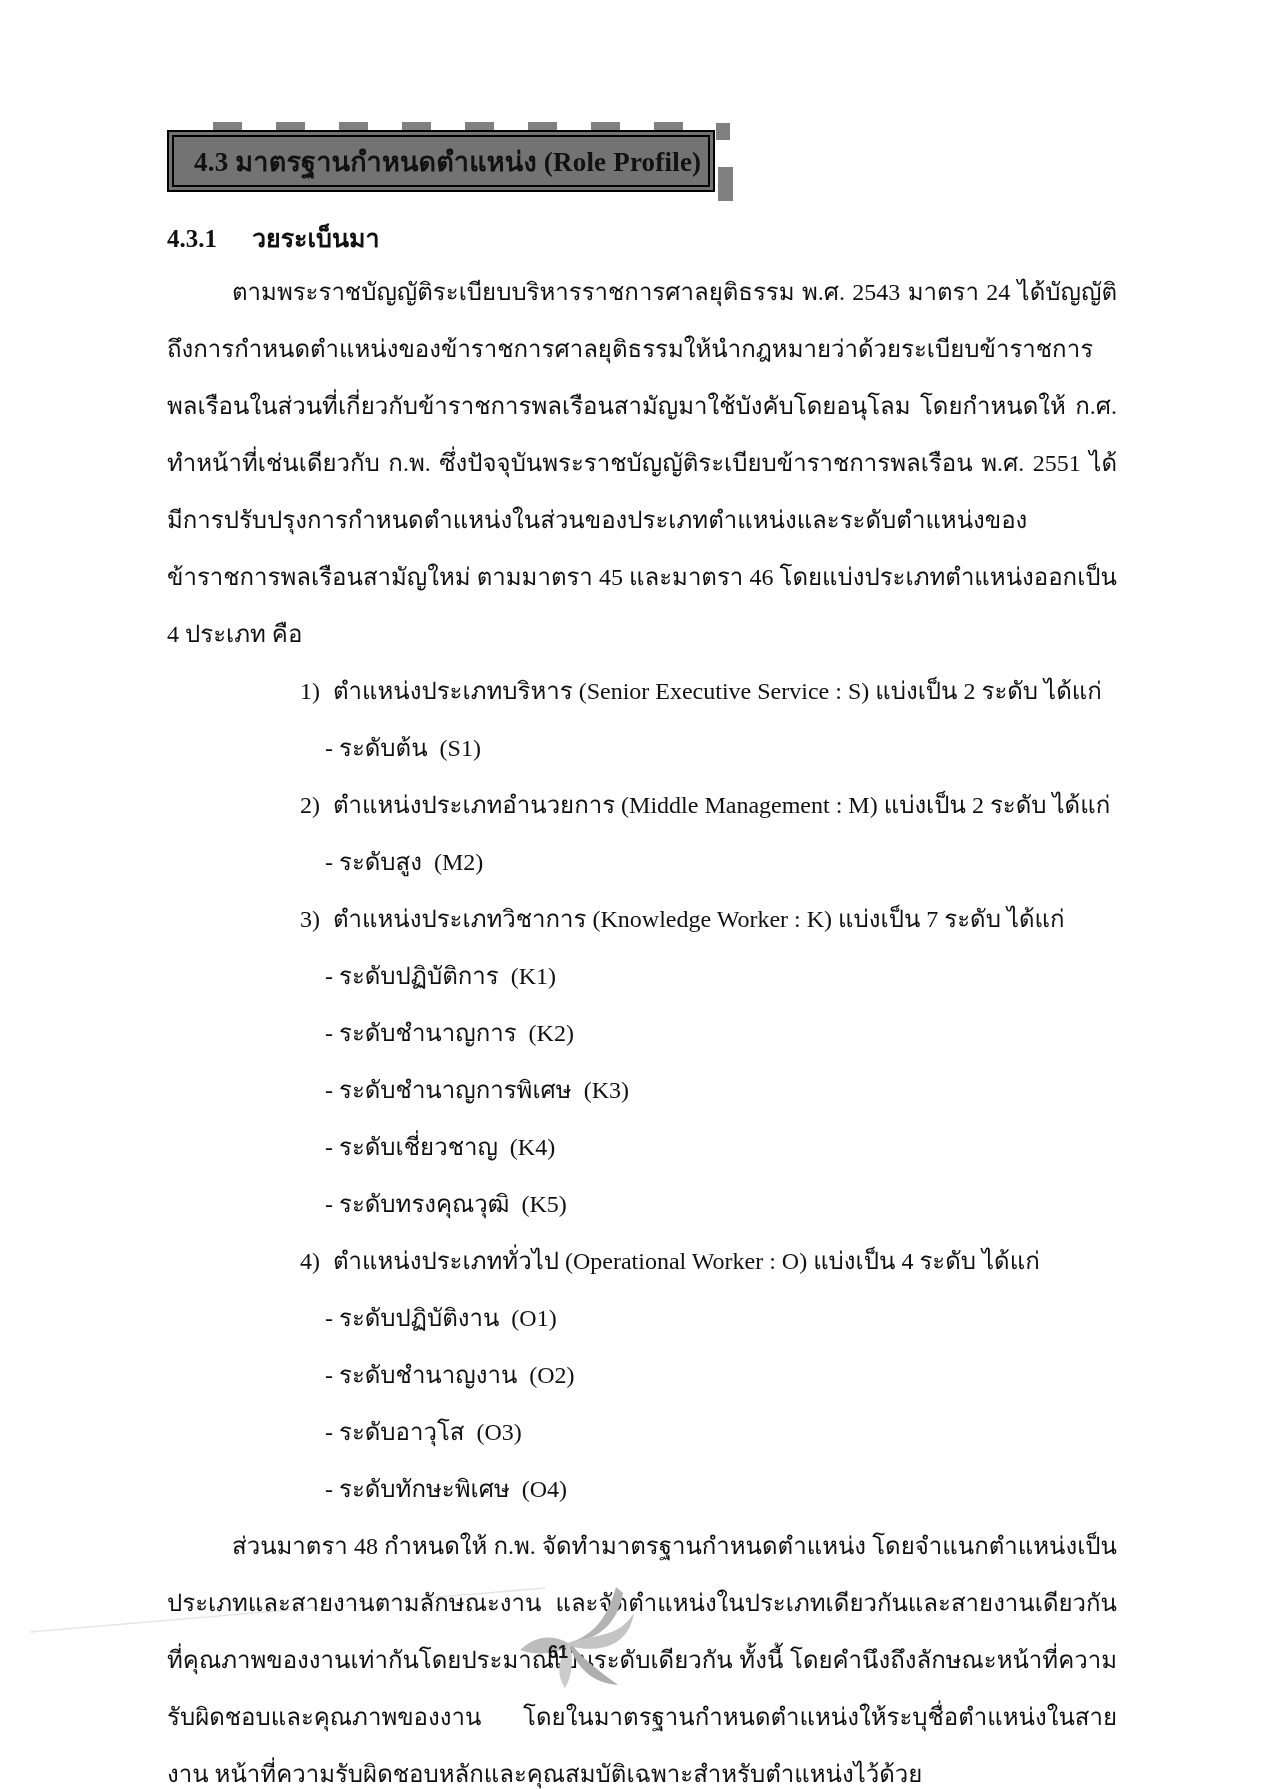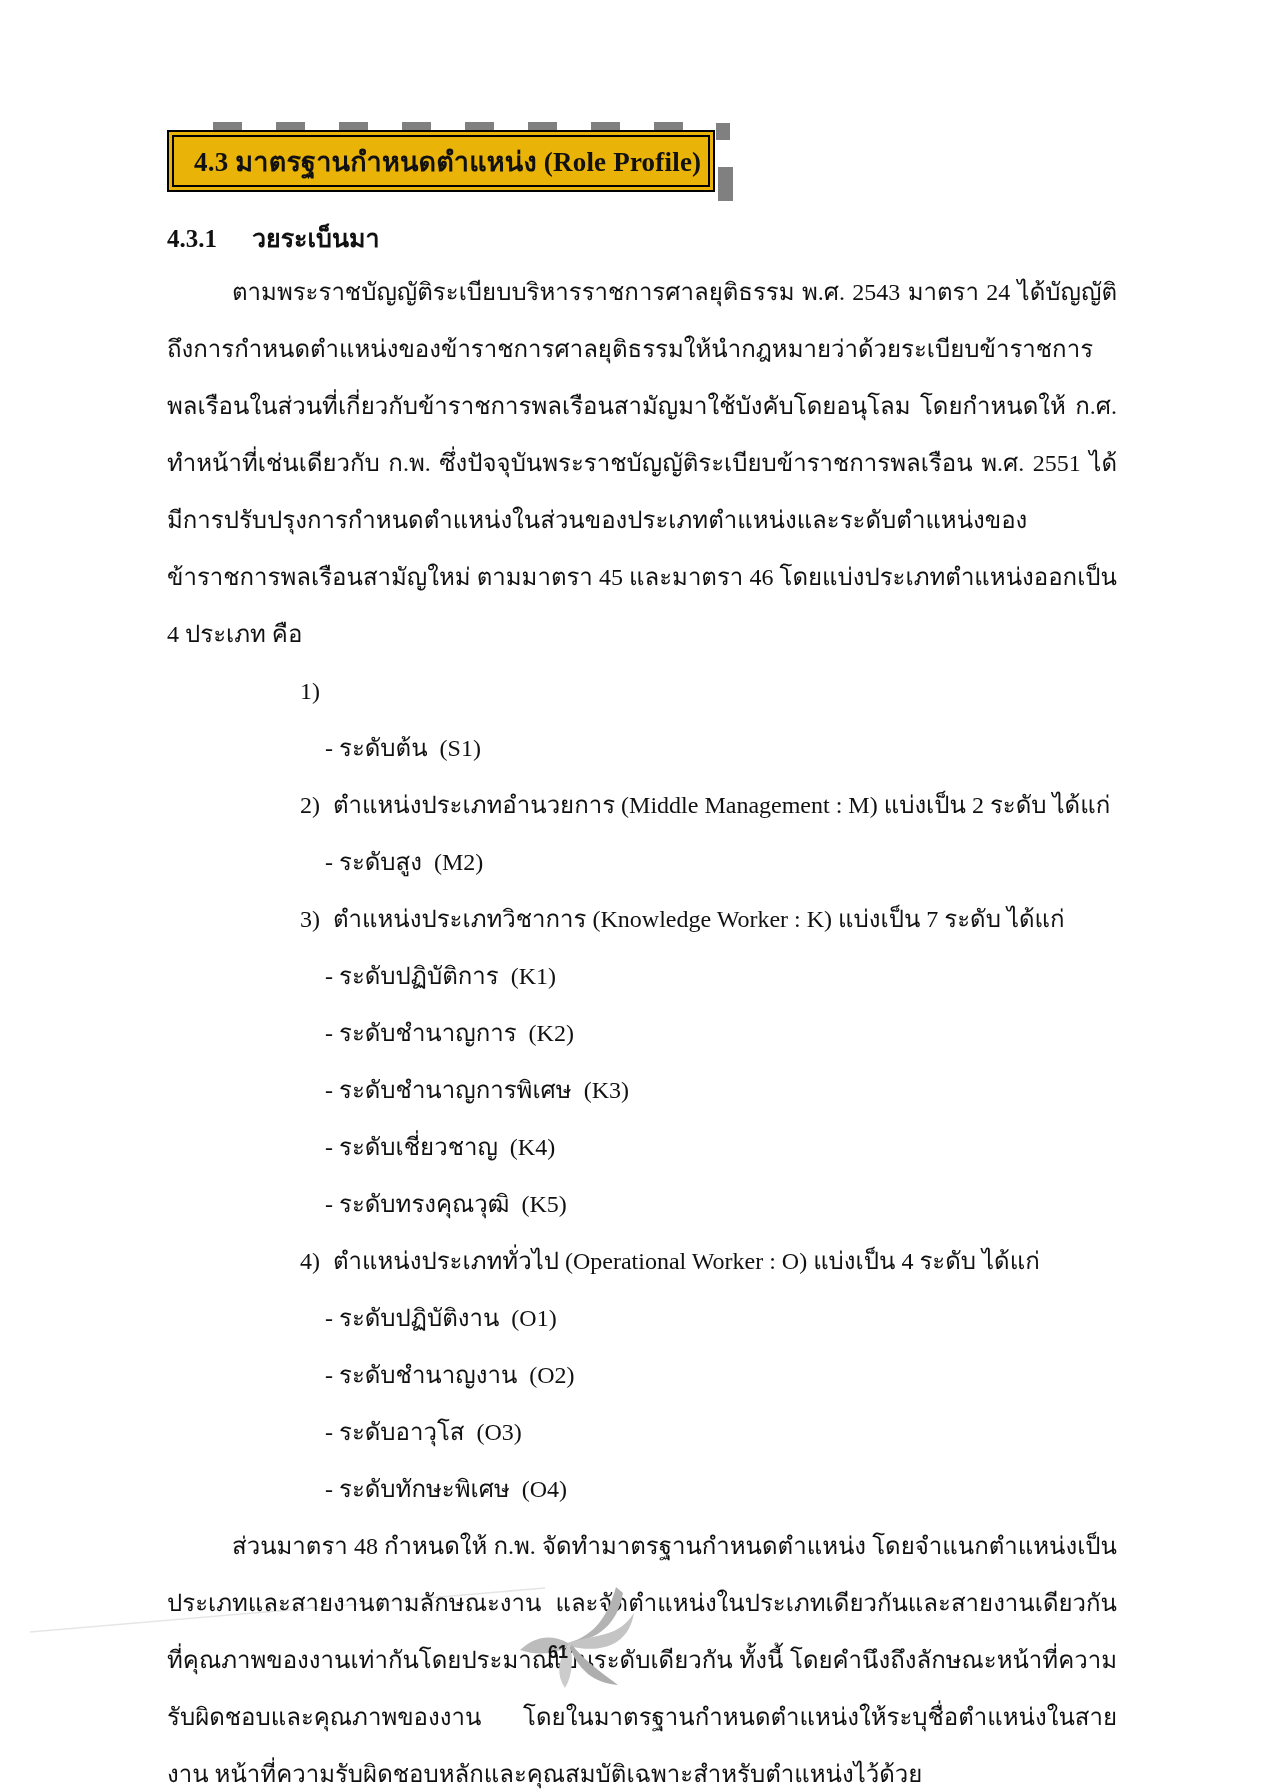--- a/index.html
+++ b/index.html
@@ -24,21 +24,21 @@
   .dash{ width:29px; height:12px; background:#808080; display:inline-block;}
   .corner-block{ position:absolute; background:#808080; display:block;}
   .corner-block.a{ left:716px; top:123px; width:14px; height:17px;}
   .corner-block.b{ left:718px; top:167px; width:15px; height:34px;}
 
   
   .title-box{
     position:absolute; left:167px; top:130px;
     width:548px; height:62px;
     border:2px solid #000;
-    background:#eab308;
+    background:#737373;
     box-sizing:border-box;
   }
   .title-box-inner{
     position:absolute; inset:3px;
     border:2px solid #000;
     display:flex; align-items:center;
     padding-left:20px;
     box-sizing:border-box;
   }
   .title-box-inner span{
@@ -116,20 +116,21 @@
 
   <div class="subsection">
     <span class="num">4.3.1</span><span>วยระเบ็นมา</span>
   </div>
 
   <div class="textblock">
     <p class="para indent">ตามพระราชบัญญัติระเบียบบริหารราชการศาลยุติธรรม พ.ศ. 2543 มาตรา 24 ได้บัญญัติถึงการกำหนดตำแหน่งของข้าราชการศาลยุติธรรมให้นำกฎหมายว่าด้วยระเบียบข้าราชการพลเรือนในส่วนที่เกี่ยวกับข้าราชการพลเรือนสามัญมาใช้บังคับโดยอนุโลม โดยกำหนดให้ ก.ศ. ทำหน้าที่เช่นเดียวกับ ก.พ. ซึ่งปัจจุบันพระราชบัญญัติระเบียบข้าราชการพลเรือน พ.ศ. 2551 ได้มีการปรับปรุงการกำหนดตำแหน่งในส่วนของประเภทตำแหน่งและระดับตำแหน่งของข้าราชการพลเรือนสามัญใหม่  ตามมาตรา 45 และมาตรา 46 โดยแบ่งประเภทตำแหน่งออกเป็น 4 ประเภท คือ</p>
     <div class="list">
         <div class="list-item">
           <span class="num">1)</span>
+          <span class="txt">ตำแหน่งประเภทบริหาร (Senior Executive Service : S) แบ่งเป็น 2 ระดับ ได้แก่</span>
         </div>
         <div class="sub-item">- ระดับต้น  (S1)</div>
         <div class="list-item">
           <span class="num">2)</span>
           <span class="txt">ตำแหน่งประเภทอำนวยการ (Middle Management : M) แบ่งเป็น 2 ระดับ ได้แก่</span>
         </div>
         <div class="sub-item">- ระดับสูง  (M2)</div>
         <div class="list-item">
           <span class="num">3)</span>
           <span class="txt">ตำแหน่งประเภทวิชาการ (Knowledge Worker : K) แบ่งเป็น 7 ระดับ ได้แก่</span>

